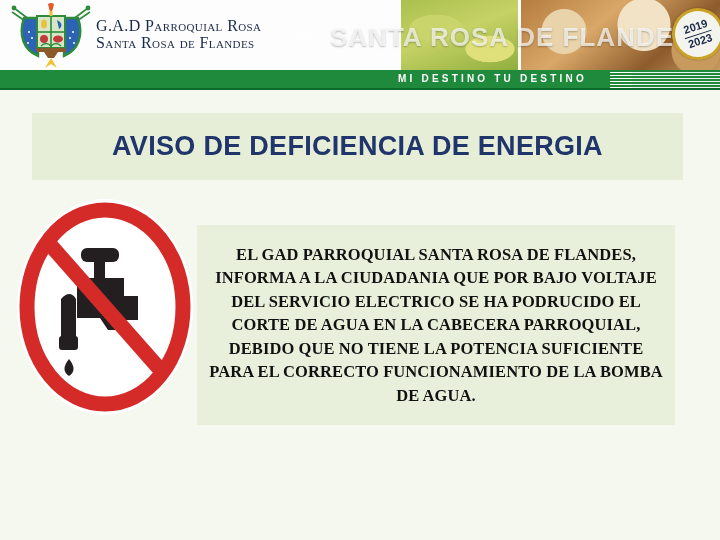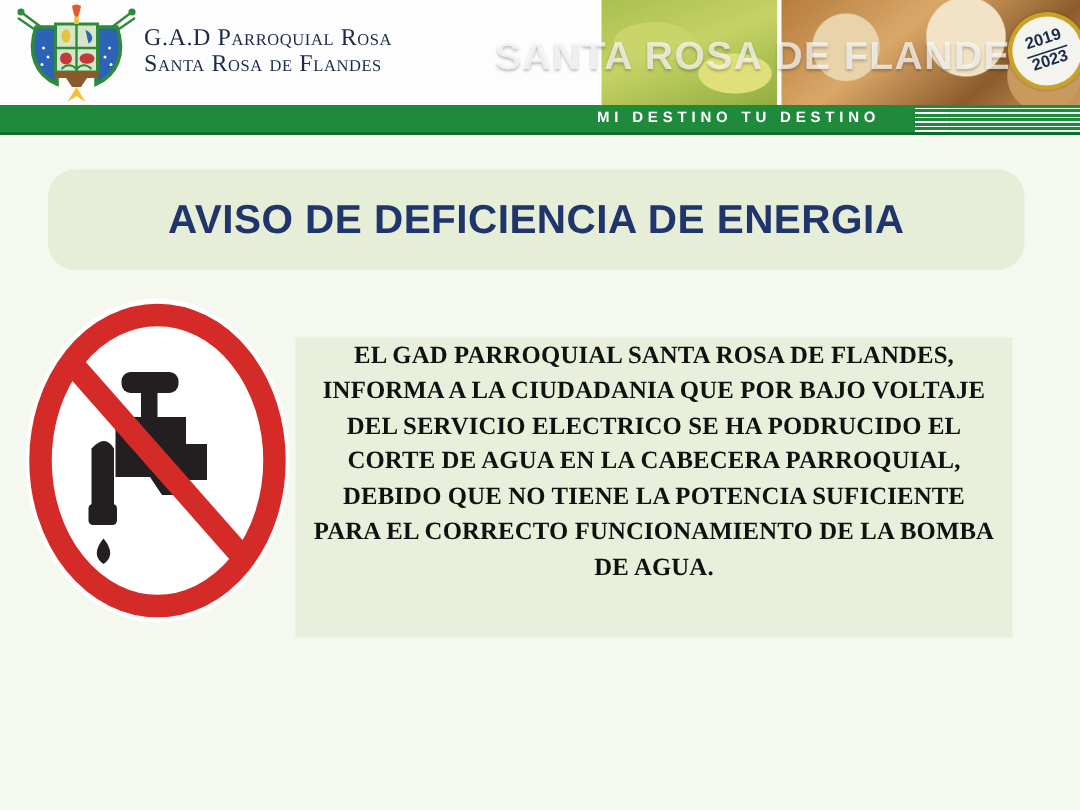--- a/index.html
+++ b/index.html
@@ -72,27 +72,27 @@
 
   .logo-text{position:absolute;left:96px;top:18px;z-index:6;color:#1b2a4a;
      font-family:"Liberation Serif", serif;line-height:1.05;}
   .logo-l1{font-size:16px;letter-spacing:.4px;font-variant:small-caps;font-weight:normal;}
   .logo-l2{font-size:16px;letter-spacing:.4px;font-variant:small-caps;}
 
   
   .page-white{position:absolute;left:0;top:90px;width:720px;height:450px;background:#f4f8ee;}
 
   .title-panel{position:absolute;left:32px;top:113px;width:651px;height:67px;
-     background:#e6eed7;display:flex;align-items:center;justify-content:center;border-radius:18px;}
+     background:#e6eed7;display:flex;align-items:center;justify-content:center;}
   .title-panel h1{margin:0;font-size:27px;font-weight:bold;color:#20356b;
      letter-spacing:.3px;font-family:"Liberation Sans", sans-serif;white-space:nowrap;}
 
   .notice-panel{position:absolute;left:197px;top:225px;width:478px;height:200px;
      background:#e8efda;}
-  .notice-panel p{margin:0;padding:0 10px 0 10px;text-align:center;
+  .notice-panel p{margin:0;padding:18px 10px 0 10px;text-align:center;
      font-family:"Liberation Serif", serif;font-weight:bold;font-size:16.5px;
      line-height:1.42;color:#111111;letter-spacing:.1px;}
 
   .sign{position:absolute;left:14px;top:196px;width:182px;height:222px;}
 </style>
 </head>
 <body>
 
 <div id="poster">
 

